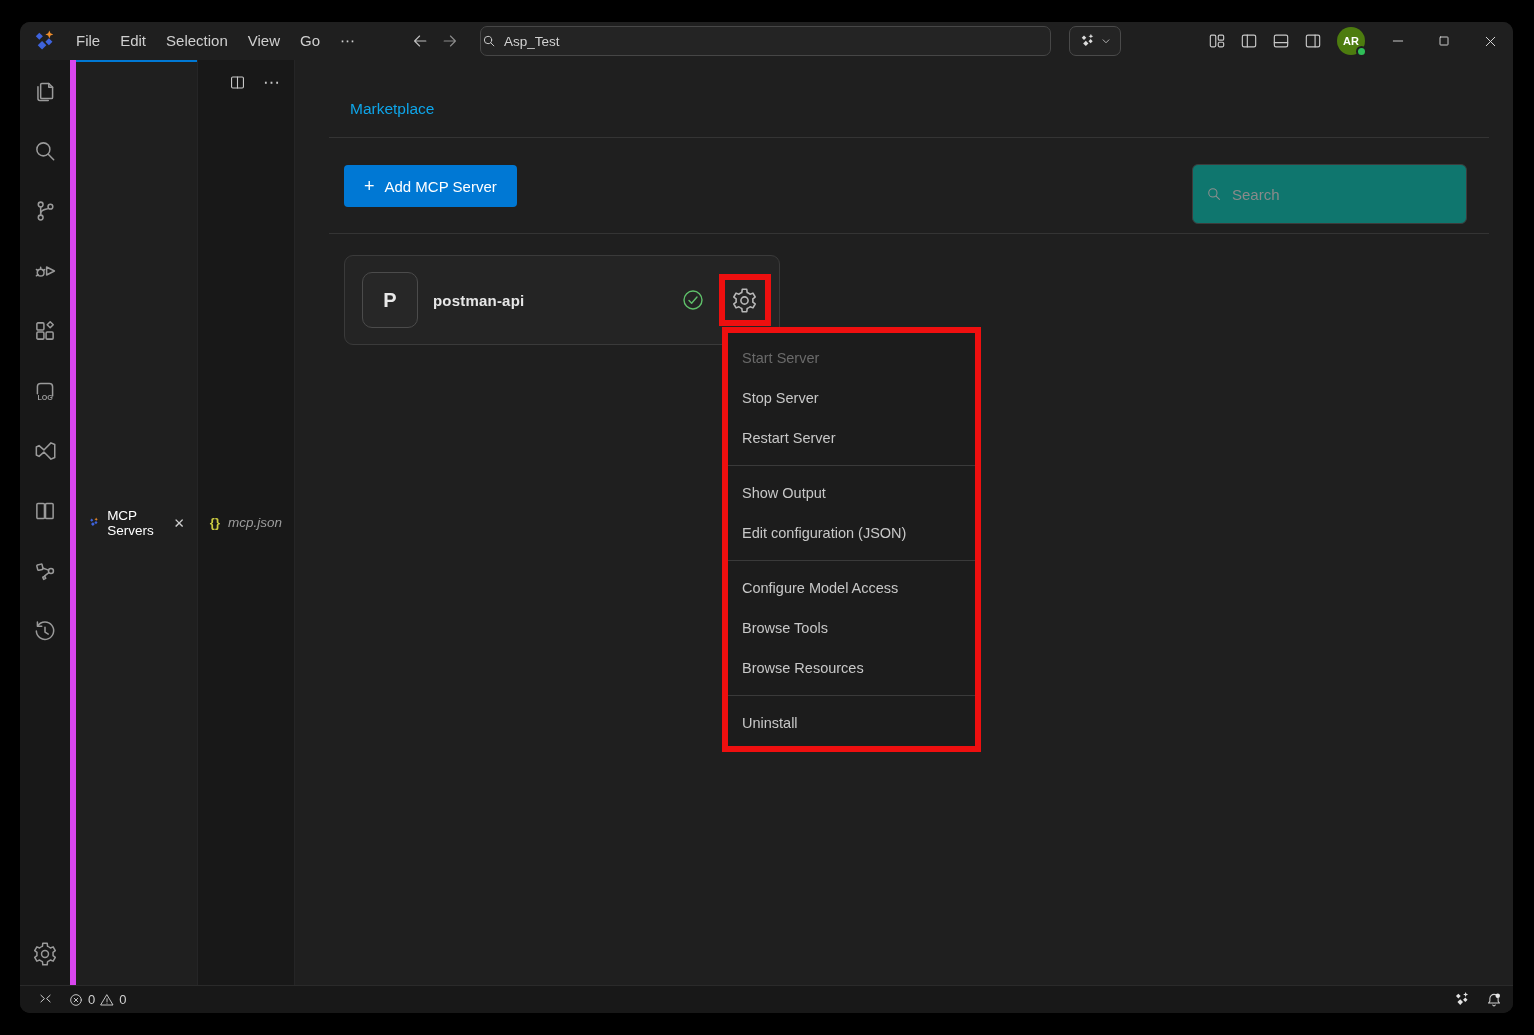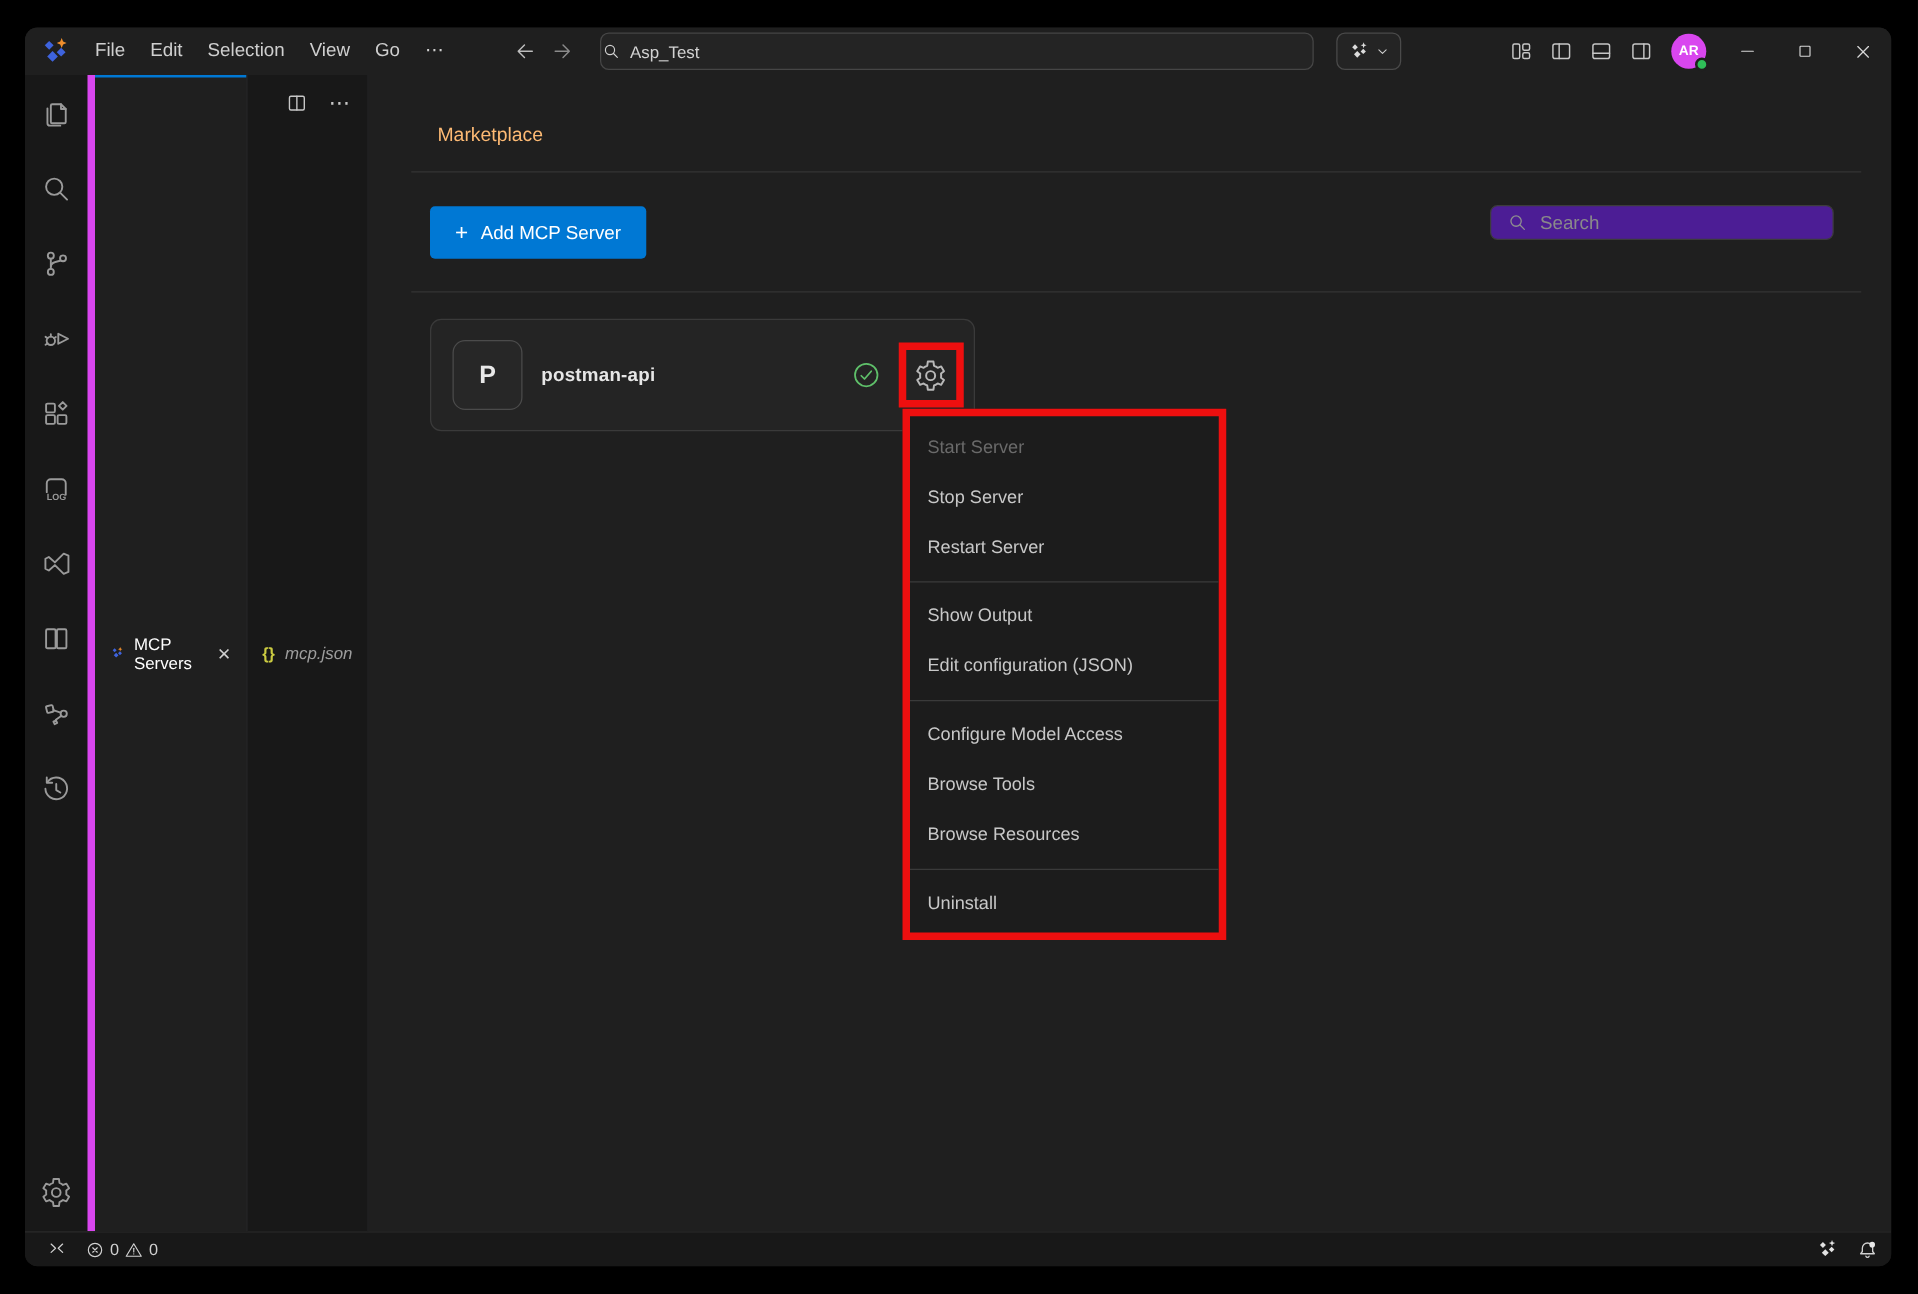--- a/index.html
+++ b/index.html
@@ -17,21 +17,21 @@
   .nav-arrows { position:absolute; left:390px; top:0; height:38px; display:flex; align-items:center; gap:10px; color:#bdbdbd; }
   .nav-arrows .dim { color:#8b8b8b; }
   .cmd-center { position:absolute; left:460px; top:4px; width:571px; height:30px; background:#242424;
                 border:1px solid #464646; border-radius:7px; display:flex; align-items:center;
                 justify-content:flex-start; gap:7px; color:#d2d2d2; font-size:13.5px; }
   .ext-btn { position:absolute; left:1049px; top:4px; width:52px; height:30px; border:1px solid #4a4a4a;
              background:#242424; border-radius:7px; display:flex; align-items:center; justify-content:center; gap:3px; color:#cfcfcf; }
   .tb-right { position:absolute; right:0; top:0; height:38px; display:flex; align-items:center; }
   .tb-icon { width:32px; height:30px; display:flex; align-items:center; justify-content:center; color:#c7c7c7; }
   .avatar-wrap { position:relative; width:28px; height:28px; margin:0 10px 0 8px; }
-  .avatar { width:28px; height:28px; border-radius:50%; background:#d946ef; color:#fff; font-size:11px; font-weight:bold;
+  .avatar { width:28px; height:28px; border-radius:50%; background:#4d7c0f; color:#fff; font-size:11px; font-weight:bold;
             display:flex; align-items:center; justify-content:center; }
   .presence-dot { position:absolute; right:-2px; bottom:-2px; width:11px; height:11px; border-radius:50%;
                   background:#2fbe58; border:2px solid #1f1f1f; }
   .win-btn { width:46px; height:38px; display:flex; align-items:center; justify-content:center; color:#d7d7d7; }
 
   
   .body { flex:1; display:flex; min-height:0; }
   .activitybar { flex:0 0 56px; background:#181818; border-right:6px solid #d946ef;
                  display:flex; flex-direction:column; align-items:center; padding-top:2px;text-decoration:underline; }
   .ab-btn { width:48px; height:58px; margin-bottom:2px; display:flex; align-items:center; justify-content:center; color:#9a9a9a; }
@@ -48,31 +48,31 @@
   .tab.active::before { content:""; position:absolute; left:0; right:0; top:0; height:2px; background:#0078d4; }
   .tab .close { margin-left:6px; color:#cfcfcf; display:flex; }
   .tab.preview .label { font-style:italic; }
   .json-glyph { color:#cbcb41; font-weight:bold; font-size:13px; }
   .tabstrip-actions { position:absolute; right:14px; top:0; height:45px; display:flex; align-items:center; gap:16px; color:#c7c7c7; }
   .more-glyph { font-size:17px; letter-spacing:1px; color:#c7c7c7; }
 
   
   .editor { position:relative; flex:1; background:#1f1f1f; }
   .view-tabs { position:absolute; left:29px; top:21px; height:56px; display:flex; }
-  .view-tab { padding:0 26px; display:flex; align-items:center; font-size:15.5px; color:#fdba74; }
+  .view-tab { padding:0 26px; display:flex; align-items:center; font-size:15.5px; color:#0ea5e9; }
   .view-tab.active { color:#f2f2f2; border-bottom:3px solid #0078d4; }
   .h-rule { position:absolute; height:1px; background:#343434; }
   .rule1 { left:34px; right:24px; top:77px; }
   .rule2 { left:34px; right:24px; top:173px; }
 
   .add-btn { position:absolute; left:49px; top:105px; height:42px; padding:0 20px; background:#0078d4;
              border:none; border-radius:4px; color:#fff; font-size:15px; display:flex; align-items:center; gap:10px;
              font-family:inherit; }
   .plus-glyph { font-size:18px; line-height:1; }
-  .mcp-search { position:absolute; top:104px; right:46px; width:275px; height:28px; background:#4c1d95;
+  .mcp-search { position:absolute; top:104px; right:46px; width:275px; height:60px; background:#0f766e;
                 border:1px solid #3c3c3c; border-radius:6px; display:flex; align-items:center; padding:0 12px; gap:9px; color:#8f8f8f; }
   .mcp-search input { flex:1; background:transparent; border:none; outline:none; color:#ccc; font-size:15px; font-family:inherit; }
   .mcp-search input::placeholder { color:#8a8a8a; }
 
   .server-card { position:absolute; left:49px; top:195px; width:436px; height:90px; background:#242424;
                  border:1px solid #3a3a3a; border-radius:9px; display:flex; align-items:center; padding:0 8px 0 17px; }
   .server-avatar { width:56px; height:56px; border:1px solid #4b4b4b; border-radius:10px; background:#272727;
                    display:flex; align-items:center; justify-content:center; font-size:20px; font-weight:bold; color:#e8e8e8; }
   .server-name { margin-left:15px; font-size:15px; font-weight:bold; color:#e6e6e6; letter-spacing:0.2px; }
   .status-check { margin-left:auto; margin-right:14px; width:24px; height:24px; color:#5fc06a; display:flex; }

